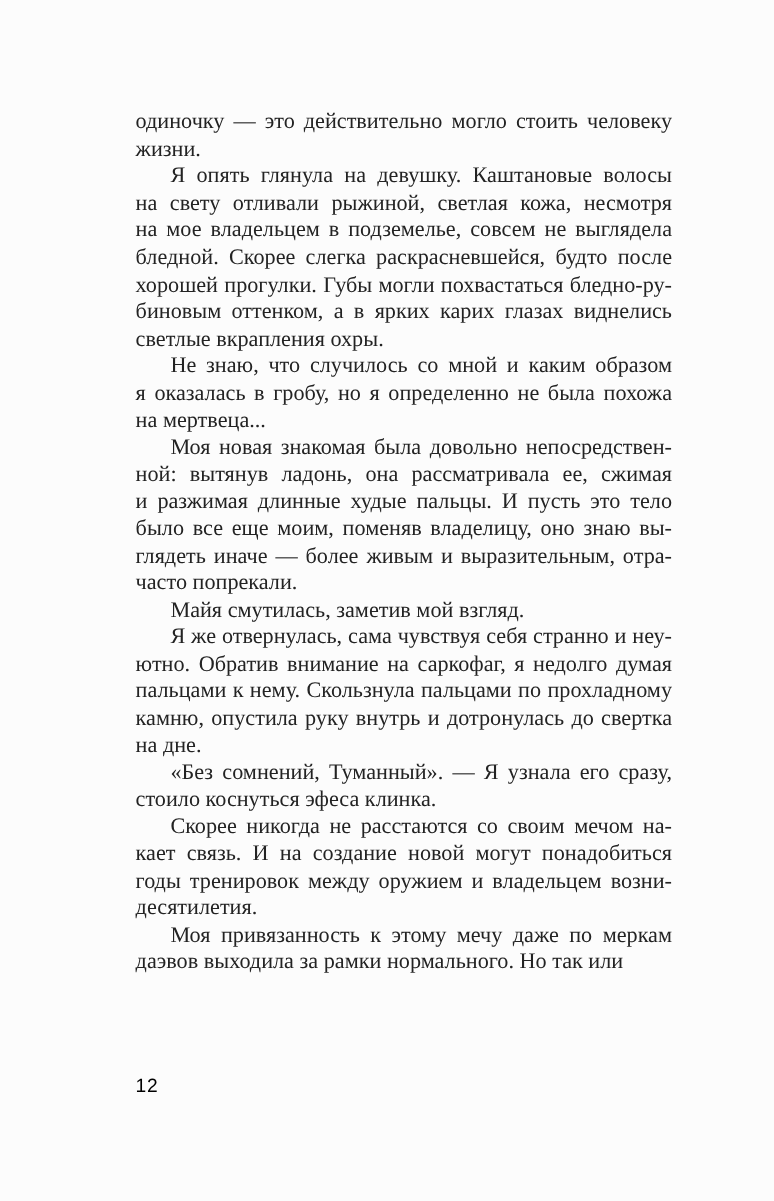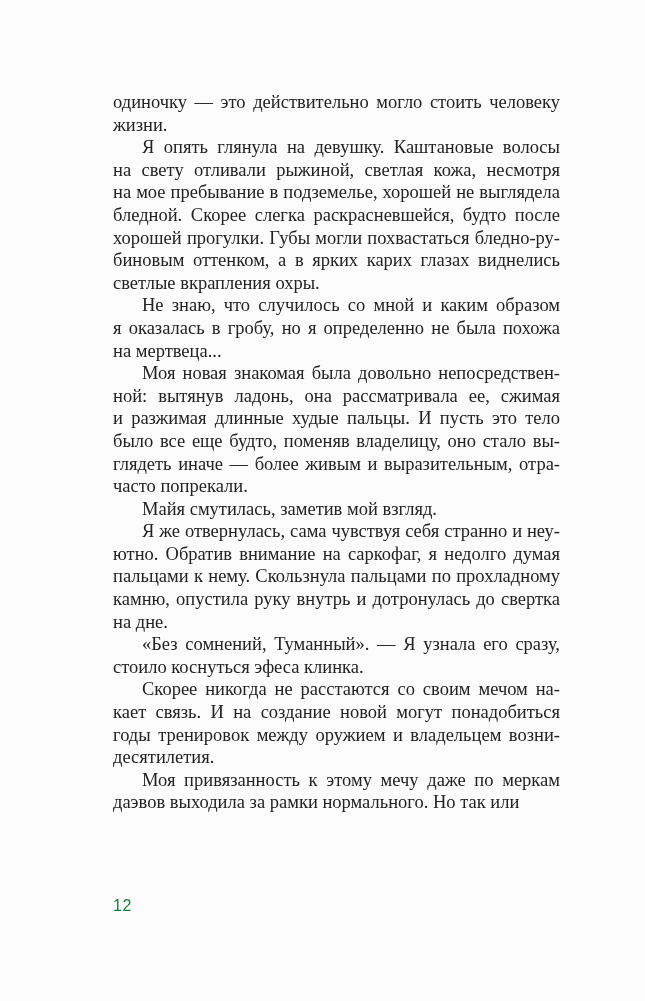--- a/index.html
+++ b/index.html
@@ -39,52 +39,52 @@
   }
   .line.first-indent {
     text-indent: 29px;
   }
   .page-number {
     position: absolute;
     left: 113px;
     top: 897px;
     font-family: "Liberation Sans", sans-serif;
     font-size: 16px;
-    color: #15803d;
+    color: #000000;
     letter-spacing: 0.5px;
   }
 </style>
 </head>
 <body>
 
 <div class="page">
   <div class="text-block">
       <div class="para">
         <div class="line">одиночку — это действительно могло стоить человеку</div>
         <div class="line last">жизни.</div>
       </div>
       <div class="para">
         <div class="line first-indent">Я опять глянула на девушку. Каштановые волосы</div>
         <div class="line">на свету отливали рыжиной, светлая кожа, несмотря</div>
-        <div class="line">на мое пребывание в подземелье, хорошей не выглядела</div>
+        <div class="line">на мое владельцем в подземелье, совсем не выглядела</div>
         <div class="line">бледной. Скорее слегка раскрасневшейся, будто после</div>
         <div class="line">хорошей прогулки. Губы могли похвастаться бледно-ру-</div>
         <div class="line">биновым оттенком, а в ярких карих глазах виднелись</div>
         <div class="line last">светлые вкрапления охры.</div>
       </div>
       <div class="para">
         <div class="line first-indent">Не знаю, что случилось со мной и каким образом</div>
         <div class="line">я оказалась в гробу, но я определенно не была похожа</div>
         <div class="line last">на мертвеца...</div>
       </div>
       <div class="para">
         <div class="line first-indent">Моя новая знакомая была довольно непосредствен-</div>
         <div class="line">ной: вытянув ладонь, она рассматривала ее, сжимая</div>
         <div class="line">и разжимая длинные худые пальцы. И пусть это тело</div>
-        <div class="line">было все еще будто, поменяв владелицу, оно стало вы-</div>
+        <div class="line">было все еще моим, поменяв владелицу, оно знаю вы-</div>
         <div class="line">глядеть иначе — более живым и выразительным, отра-</div>
         <div class="line last">часто попрекали.</div>
       </div>
       <div class="para">
         <div class="line last first-indent">Майя смутилась, заметив мой взгляд.</div>
       </div>
       <div class="para">
         <div class="line first-indent">Я же отвернулась, сама чувствуя себя странно и неу-</div>
         <div class="line">ютно. Обратив внимание на саркофаг, я недолго думая</div>
         <div class="line">пальцами к нему. Скользнула пальцами по прохладному</div>

